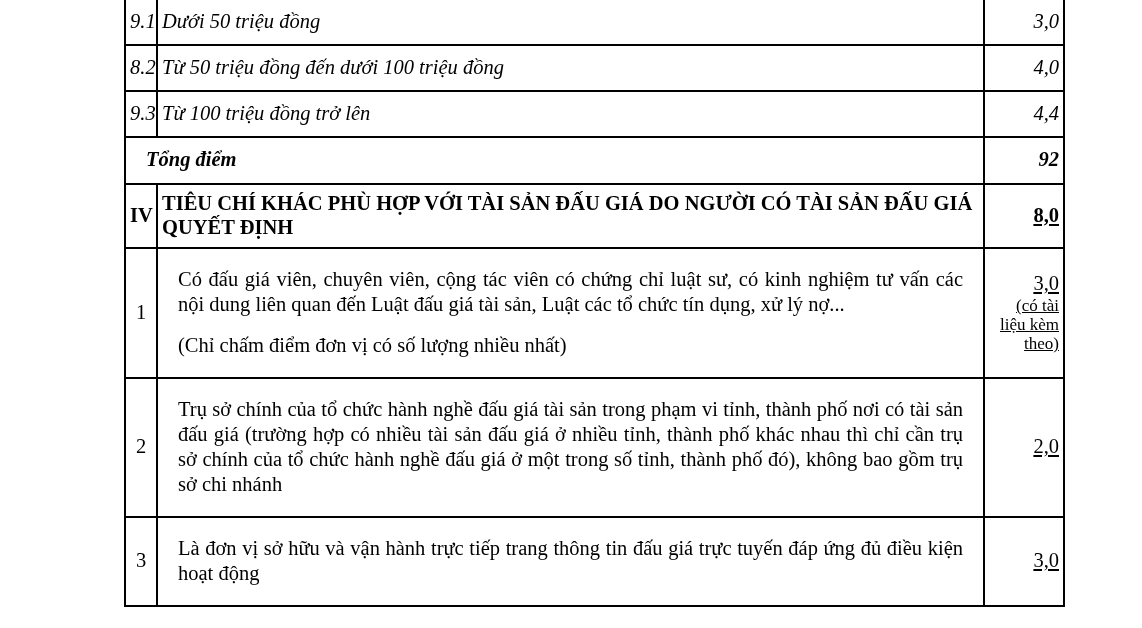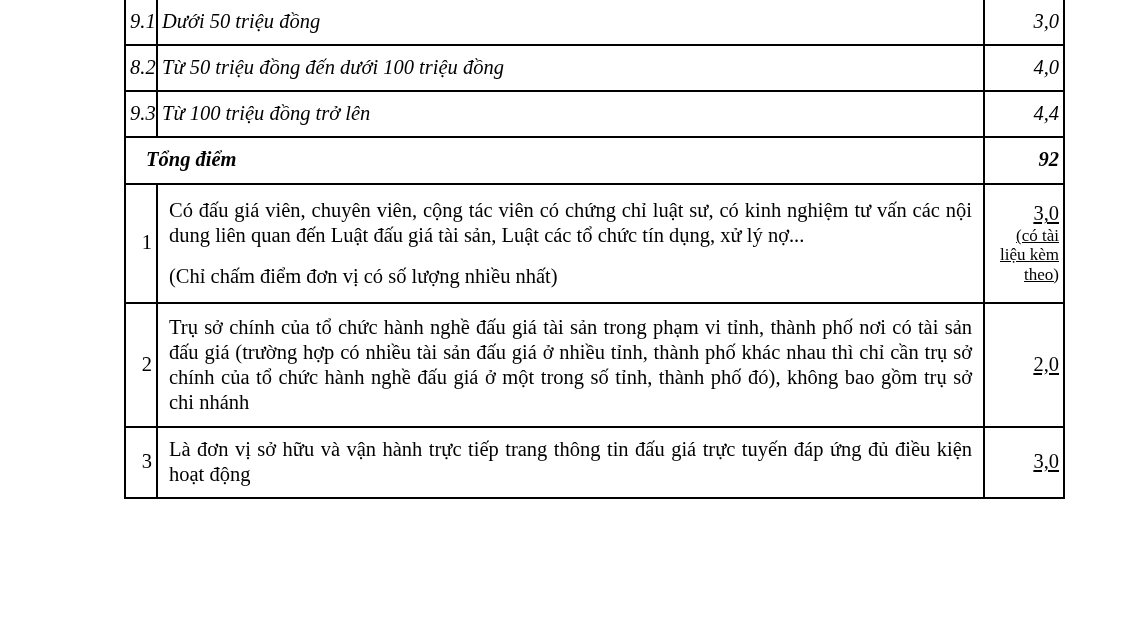--- a/index.html
+++ b/index.html
@@ -41,21 +41,21 @@
     padding: 2px 4px 3px 4px;
     vertical-align: middle;
   }
 
   
   col.c-idx   { width: 32px; }
   col.c-text  { width: 827px; }
   col.c-score { width: 80px; }
 
   .idx {
-    text-align: right;
+    text-align: center;
     vertical-align: middle;
     padding-left: 0;
     padding-right: 0;
   }
   .score {
     text-align: right;
     vertical-align: middle;
     padding-left: 0;
     padding-right: 0;
     white-space: normal;
@@ -78,21 +78,21 @@
     font-weight: bold;
     font-size: 20.5px;
   }
 
   .body-text {
     text-align: justify;
     line-height: 1.22;
     padding-top: 5px;
     padding-bottom: 5px;
   }
-  .body-text p { margin: 7px; }
+  .body-text p { margin: 16px; }
   .body-text p.gap { margin-top: 16px; }
 
   .row-9 td { height: 39px; }
   .row-total td { height: 40px; }
   .row-iv td { height: 57px; }
   .row-1 td { height: 112px; }
   .row-2 td { height: 117px; }
   .row-3 td { height: 58px; }
   .row-grand td { height: 36px; border-bottom: 3px solid #000; }
 
@@ -131,20 +131,25 @@
         <td class="idx it">9.3</td>
         <td class="it">Từ 100 triệu đồng trở lên</td>
         <td class="score it">4,4</td>
       </tr>
 
       <tr class="row-total">
         <td class="bi" colspan="2" style="padding-left:20px;">Tổng điểm</td>
         <td class="score bi">92</td>
       </tr>
 
+      <tr class="row-iv">
+        <td class="idx roman-num">IV</td>
+        <td class="roman-hdr">TIÊU CHÍ KHÁC PHÙ HỢP VỚI TÀI SẢN ĐẤU GIÁ DO NGƯỜI CÓ TÀI SẢN ĐẤU GIÁ QUYẾT ĐỊNH</td>
+        <td class="score bold ul">8,0</td>
+      </tr>
 
       <tr class="row-1">
         <td class="idx">1</td>
         <td class="body-text">
           <p>Có đấu giá viên, chuyên viên, cộng tác viên có chứng chỉ luật sư, có kinh nghiệm tư vấn các nội dung liên quan đến Luật đấu giá tài sản, Luật các tổ chức tín dụng, xử lý nợ...</p>
           <p class="gap">(Chỉ chấm điểm đơn vị có số lượng nhiều nhất)</p>
         </td>
         <td class="score">
           <span class="ul">3,0</span>
           <span class="small ul">(có tài liệu kèm theo)</span>

